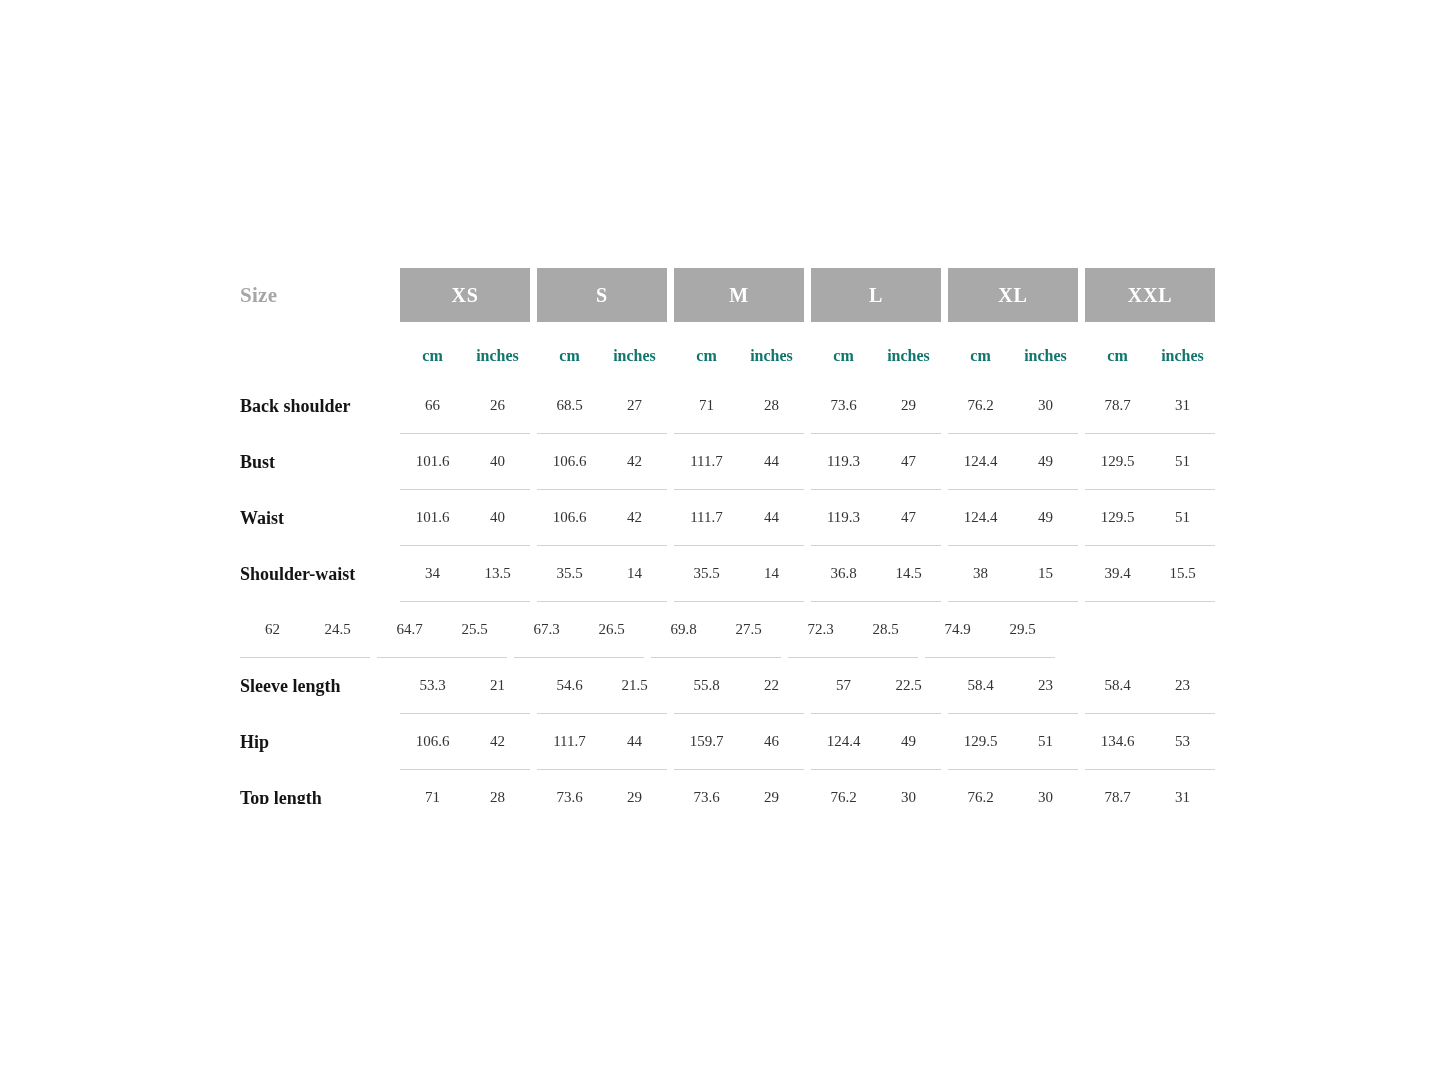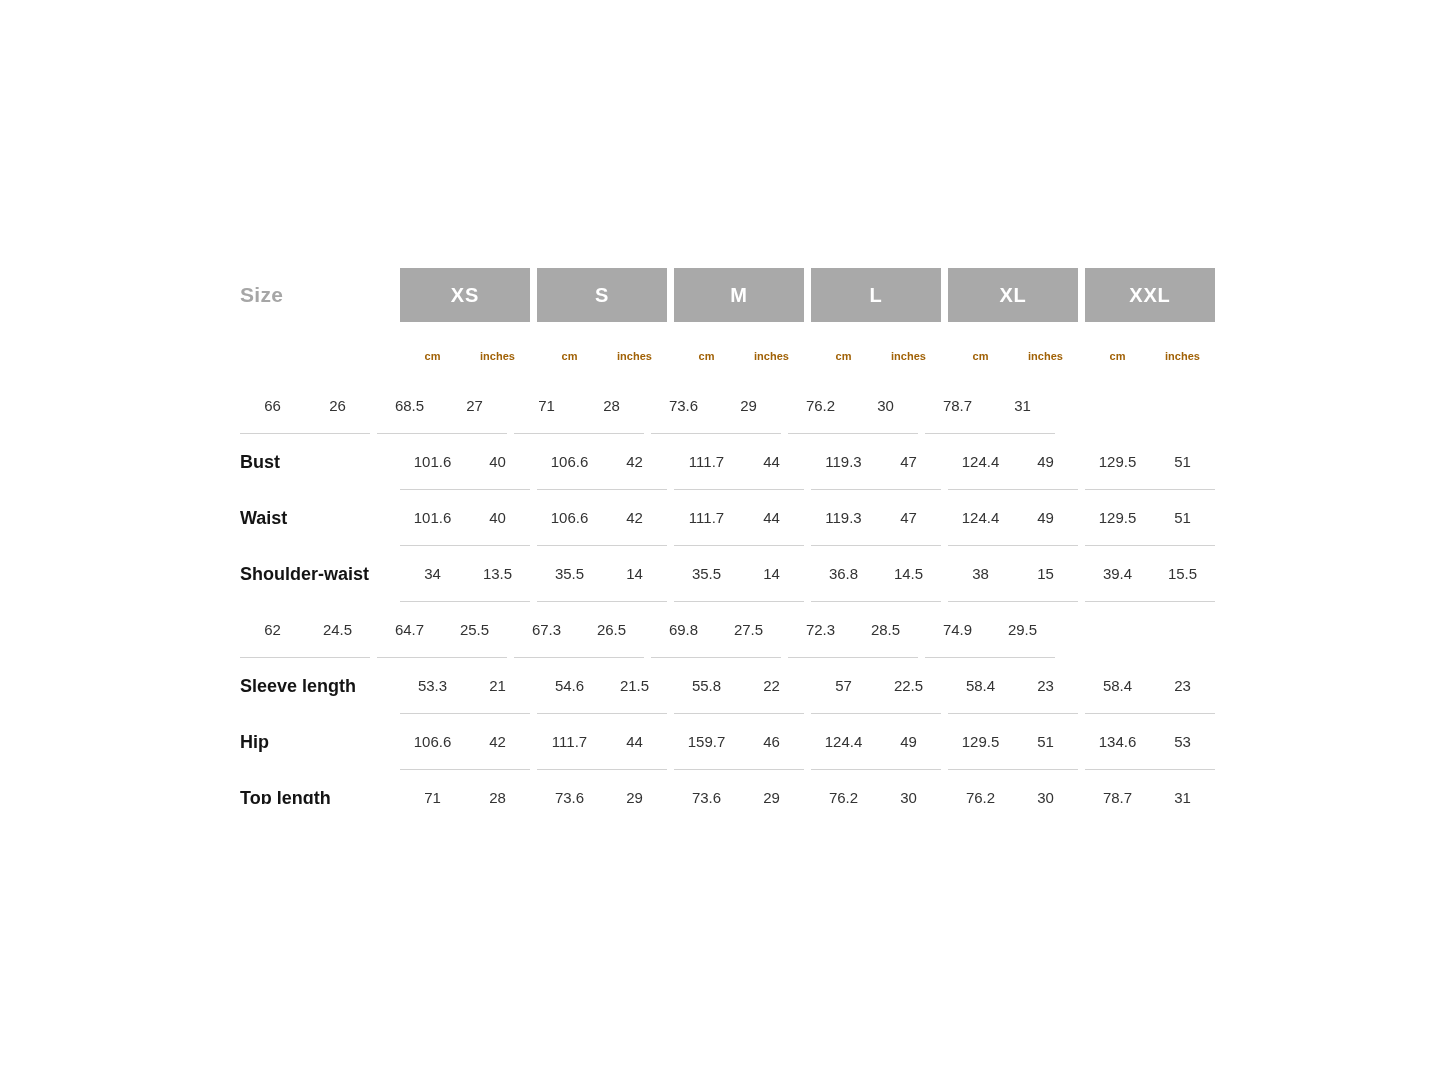--- a/index.html
+++ b/index.html
@@ -11,21 +11,21 @@
     --label-text: #141414;
     --page-bg: #ffffff;
   }
   * { margin: 0; padding: 0; box-sizing: border-box; }
   html, body { background: var(--page-bg); }
   .canvas {
     position: relative;
     width: 1445px;
     height: 804px;
     background: var(--page-bg);
-    font-family: Liberation Sans, sans-serif;
+    font-family: Liberation Serif, serif;
     overflow: hidden;
   }
   .chart {
     position: absolute;
     left: 240px;
     top: 268px;
     width: 976px;
   }
   .row { display: flex; column-gap: 7px; }
   .label-col { width: 153px; flex: 0 0 153px; display: flex; align-items: center; }
@@ -49,23 +49,23 @@
     font-weight: bold;
     letter-spacing: 0.8px;
   }
 
   
   .unit-row { height: 56px; }
   .unit-cell { display: flex; align-items: center; padding-top: 12px; }
   .unit-cell span {
     width: 50%;
     text-align: center;
-    font-size: 11px;
+    font-size: 16px;
     font-weight: bold;
-    color: #a16207;
+    color: #0f766e;
   }
 
   
   .data-row { height: 56px; }
   .data-row .label-col {
     font-size: 18px;
     font-weight: bold;
     color: var(--label-text);
   }
   .value-cell {
@@ -122,20 +122,21 @@
         </div>
         <div class="group unit-cell">
           <span>cm</span>
           <span>inches</span>
         </div>
       </div>
 
     <div id="rows-container">
 
     <div class="row data-row">
+          <div class="label-col">Back shoulder</div>
           <div class="group value-cell">
             <span>66</span>
             <span>26</span>
           </div>
           <div class="group value-cell">
             <span>68.5</span>
             <span>27</span>
           </div>
           <div class="group value-cell">
             <span>71</span>

